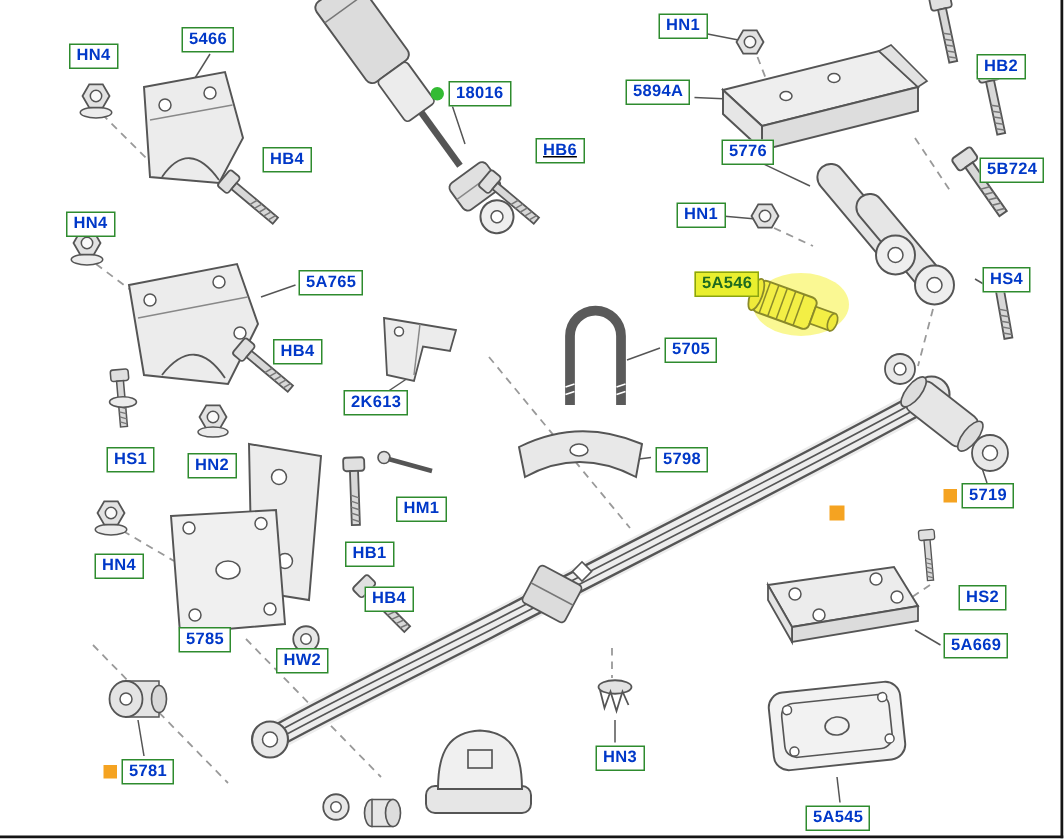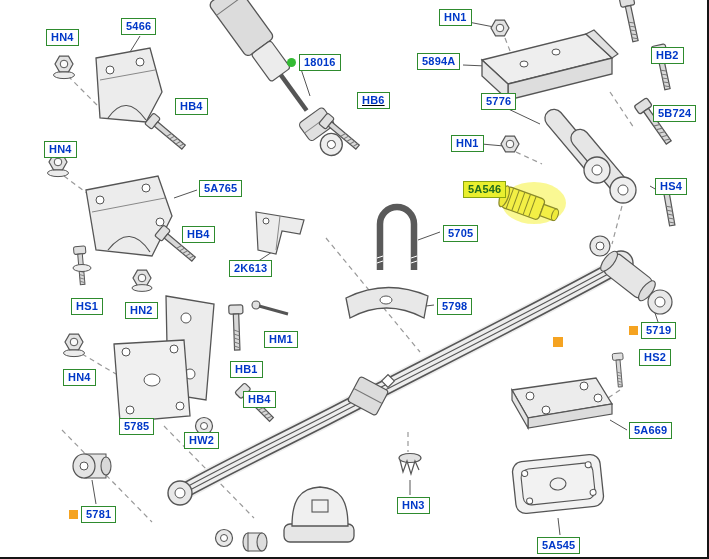--- a/index.html
+++ b/index.html
@@ -319,21 +319,21 @@
       <div class="plabel" style="left: 287px; top: 54px;">
         <span class="marker dot-green"></span>
         <span class="box">18016</span>
       </div>
       <div class="plabel" style="left: 439px; top: 9px;">
         <span class="box">HN1</span>
       </div>
       <div class="plabel" style="left: 417px; top: 53px;">
         <span class="box">5894A</span>
       </div>
-      <div class="plabel" style="left: 651px; top: 47px; text-align: center;">
+      <div class="plabel" style="left: 651px; top: 36px; text-align: center;">
         <span class="box">HB2</span>
       </div>
       <div class="plabel" style="left: 175px; top: 98px;">
         <span class="box">HB4</span>
       </div>
       <div class="plabel" style="left: 357px; top: 92px; text-decoration: underline;">
         <span class="box">HB6</span>
       </div>
       <div class="plabel" style="left: 481px; top: 93px;">
         <span class="box">5776</span>
@@ -380,21 +380,21 @@
       <div class="plabel" style="left: 629px; top: 322px;">
         <span class="marker square-orange"></span>
         <span class="box">5719</span>
       </div>
       <div class="plabel" style="left: 63px; top: 369px;">
         <span class="box">HN4</span>
       </div>
       <div class="plabel" style="left: 230px; top: 361px;">
         <span class="box">HB1</span>
       </div>
-      <div class="plabel" style="left: 639px; top: 349px;">
+      <div class="plabel" style="left: 639px; top: 390px;">
         <span class="box">HS2</span>
       </div>
       <div class="plabel" style="left: 243px; top: 391px;">
         <span class="box">HB4</span>
       </div>
       <div class="plabel" style="left: 629px; top: 422px;">
         <span class="box">5A669</span>
       </div>
       <div class="plabel" style="left: 119px; top: 418px;">
         <span class="box">5785</span>

